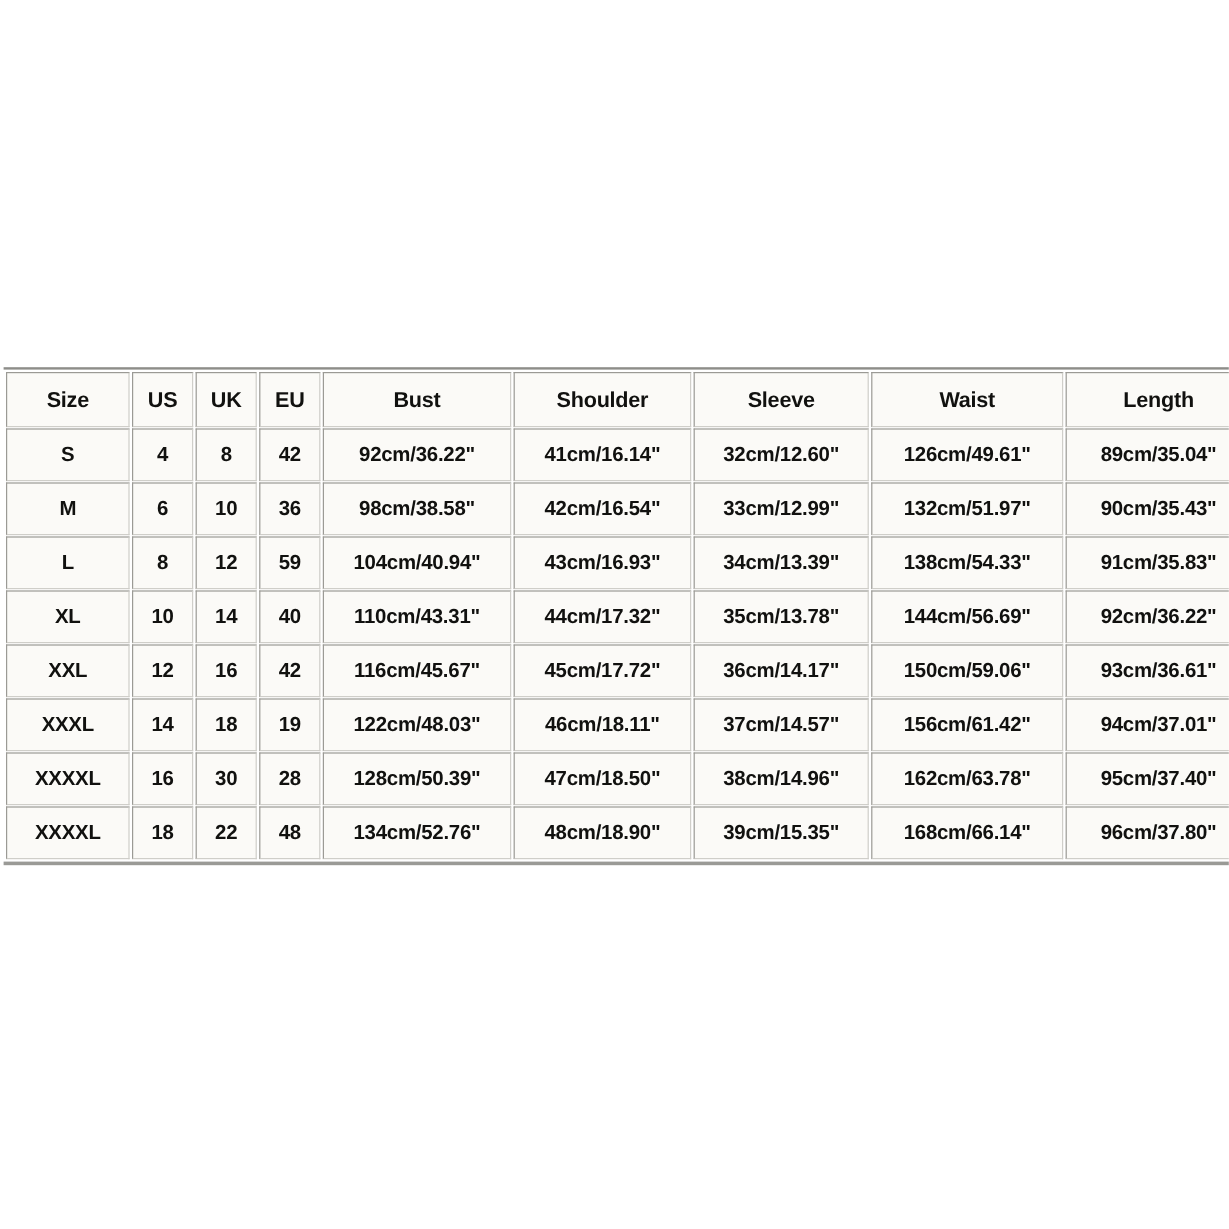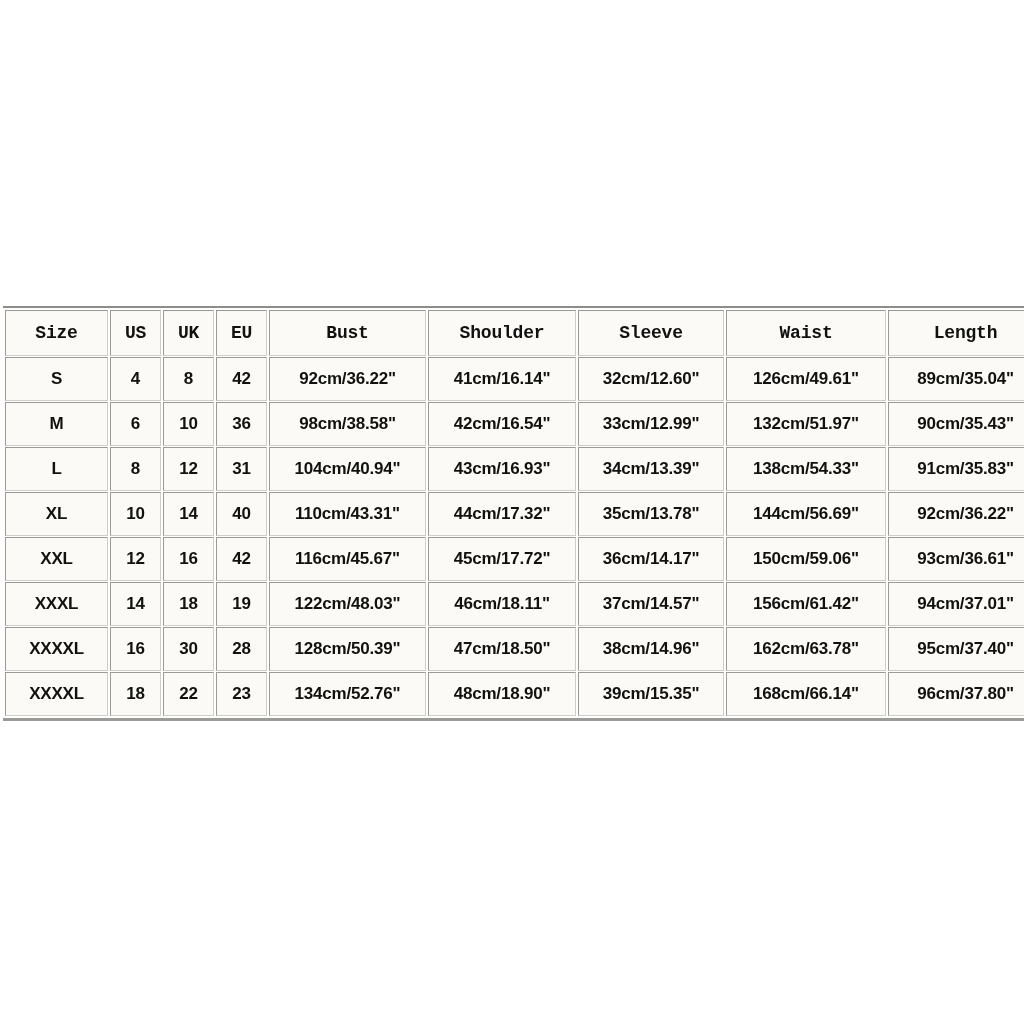--- a/index.html
+++ b/index.html
@@ -48,21 +48,20 @@
     color: #11110f;
     font-size: 17px;
     letter-spacing: -0.2px;
     white-space: nowrap;
     padding: 0 2px;
   }
 
   table.size-chart thead th {
     font-size: 18px;
     height: 44px;
-    font-family: Liberation Mono, monospace;
   }
 
   
   col.c-size     { width: 103px; }
   col.c-us       { width: 51px;  }
   col.c-uk       { width: 51px;  }
   col.c-eu       { width: 51px;  }
   col.c-bust     { width: 157px; }
   col.c-shoulder { width: 148px; }
   col.c-sleeve   { width: 146px; }
@@ -120,21 +119,21 @@
           <td>98cm/38.58"</td>
           <td>42cm/16.54"</td>
           <td>33cm/12.99"</td>
           <td>132cm/51.97"</td>
           <td>90cm/35.43"</td>
         </tr>
         <tr>
           <td class="cell-size">L</td>
           <td>8</td>
           <td>12</td>
-          <td>31</td>
+          <td>59</td>
           <td>104cm/40.94"</td>
           <td>43cm/16.93"</td>
           <td>34cm/13.39"</td>
           <td>138cm/54.33"</td>
           <td>91cm/35.83"</td>
         </tr>
         <tr>
           <td class="cell-size">XL</td>
           <td>10</td>
           <td>14</td>
@@ -175,21 +174,21 @@
           <td>128cm/50.39"</td>
           <td>47cm/18.50"</td>
           <td>38cm/14.96"</td>
           <td>162cm/63.78"</td>
           <td>95cm/37.40"</td>
         </tr>
         <tr>
           <td class="cell-size">XXXXL</td>
           <td>18</td>
           <td>22</td>
-          <td>23</td>
+          <td>48</td>
           <td>134cm/52.76"</td>
           <td>48cm/18.90"</td>
           <td>39cm/15.35"</td>
           <td>168cm/66.14"</td>
           <td>96cm/37.80"</td>
         </tr>
       </tbody>
   </table>
 </div>
 

